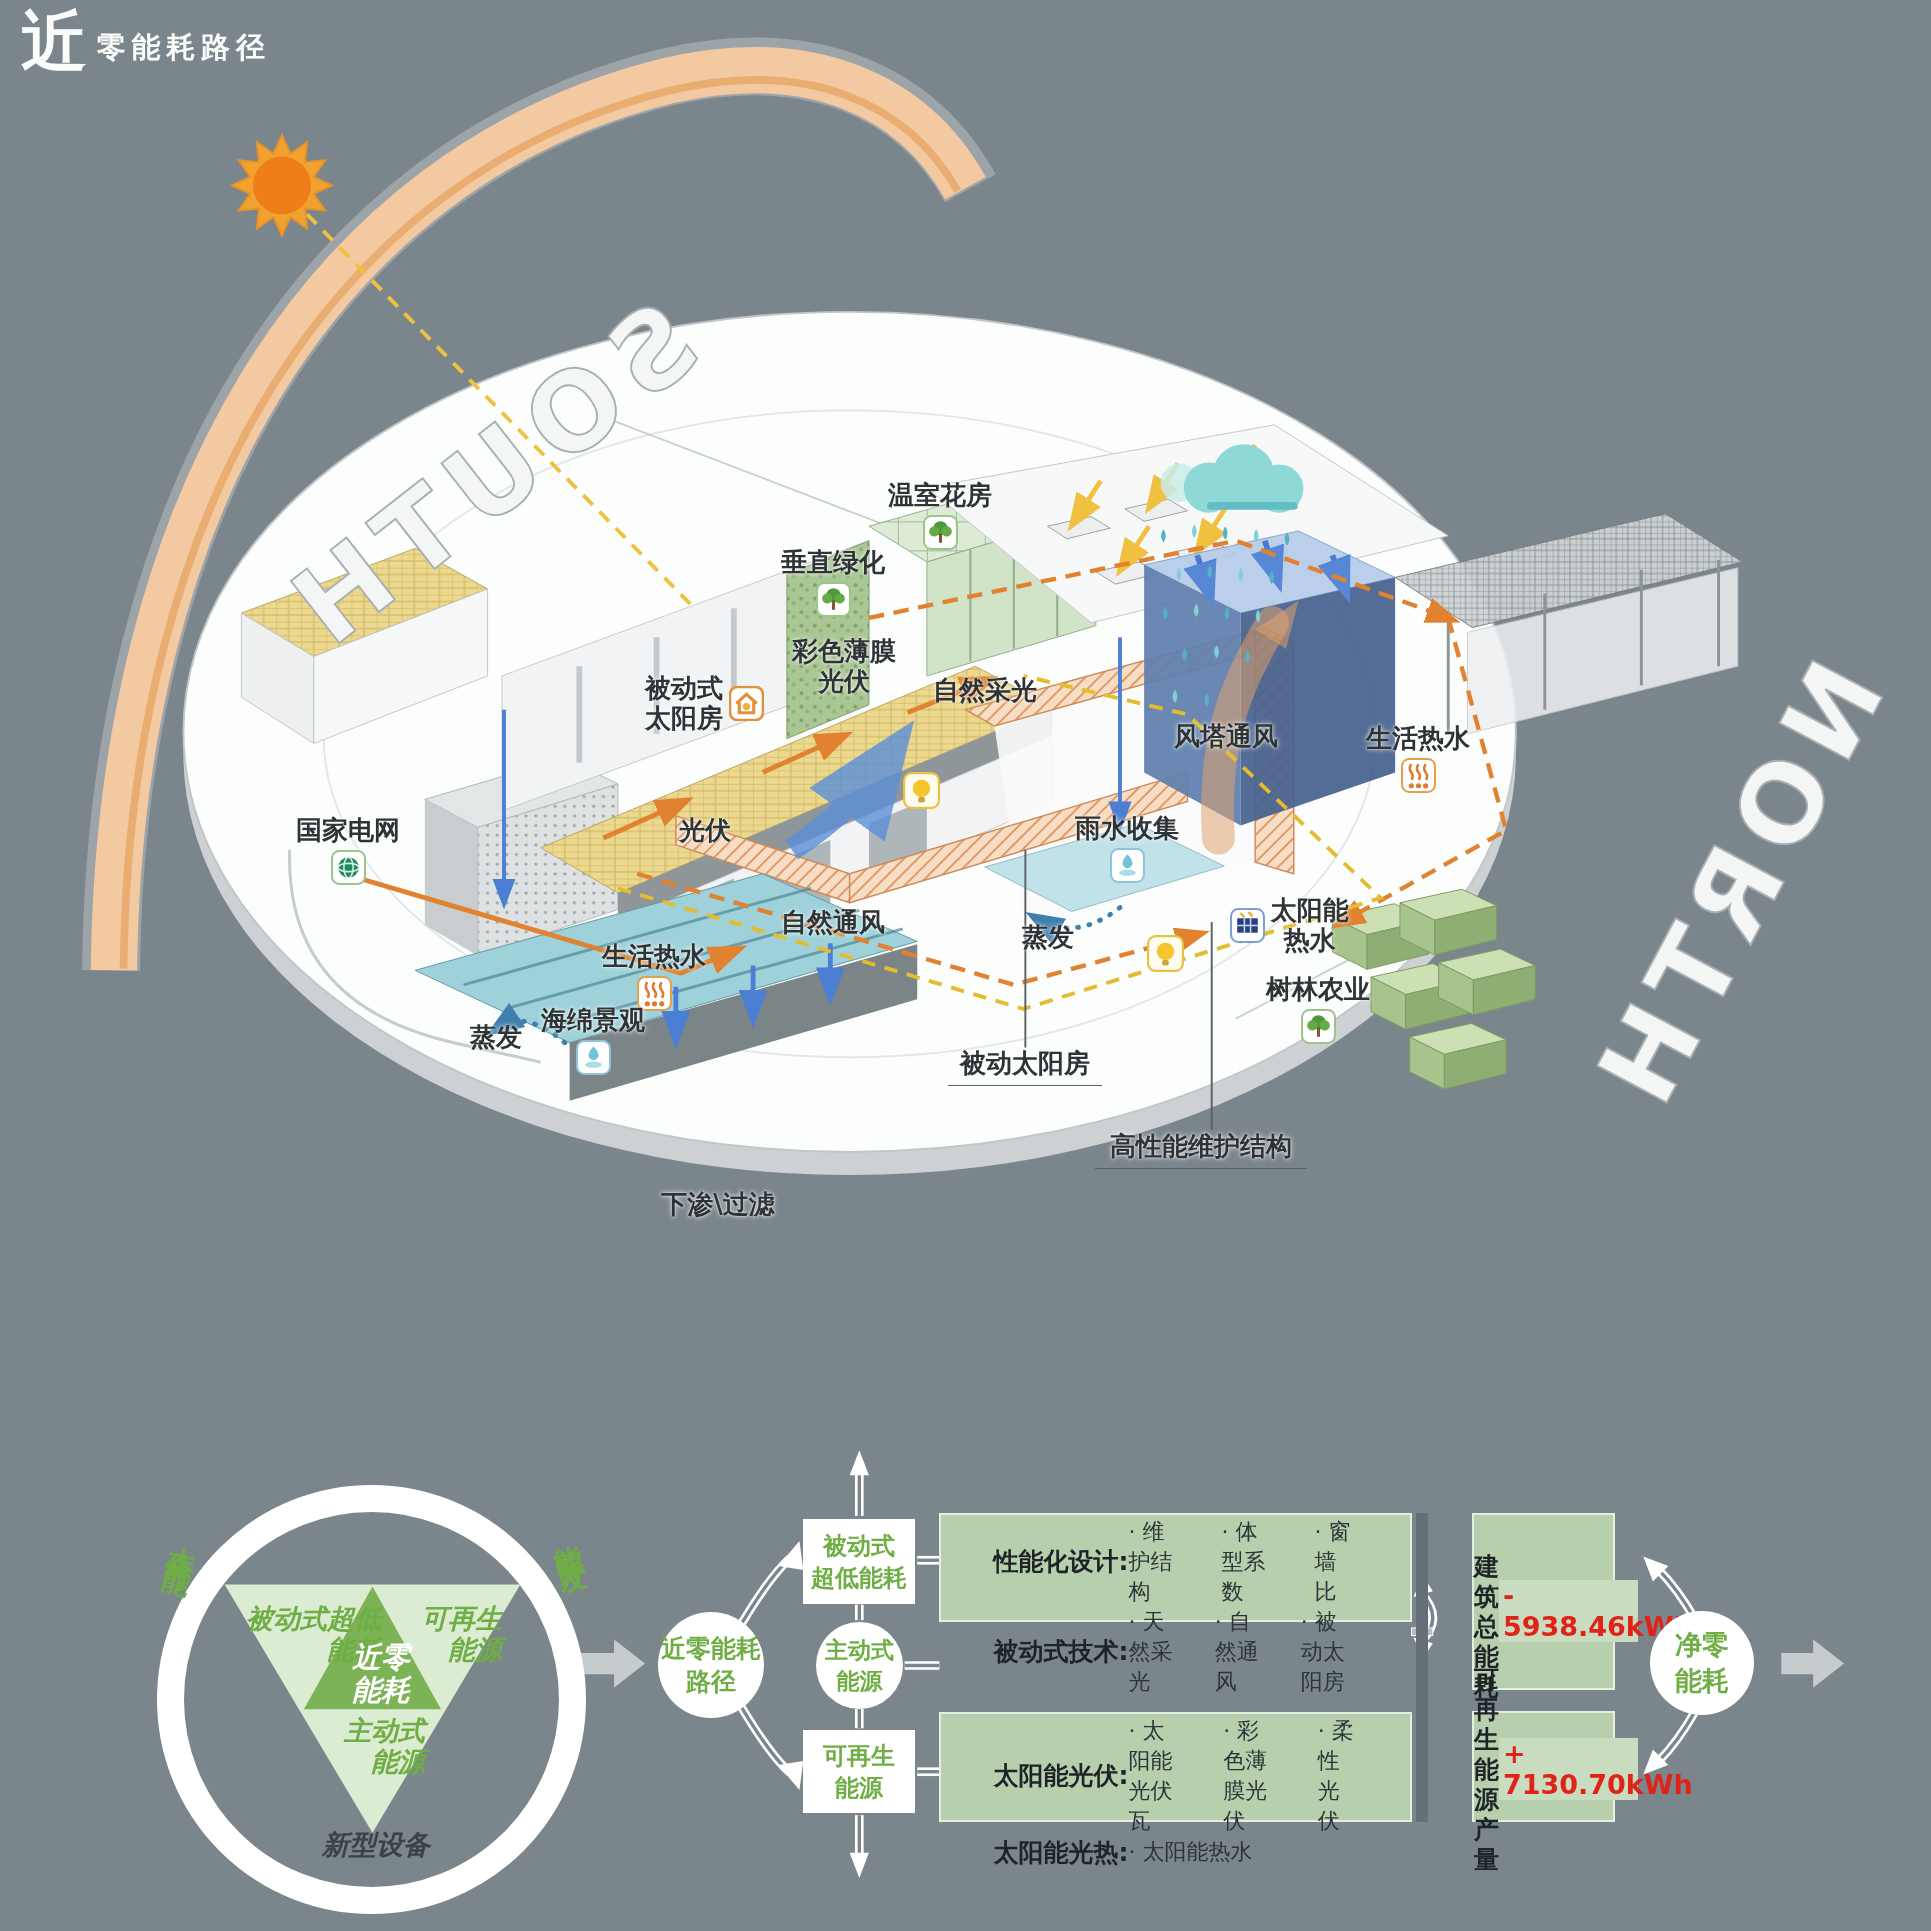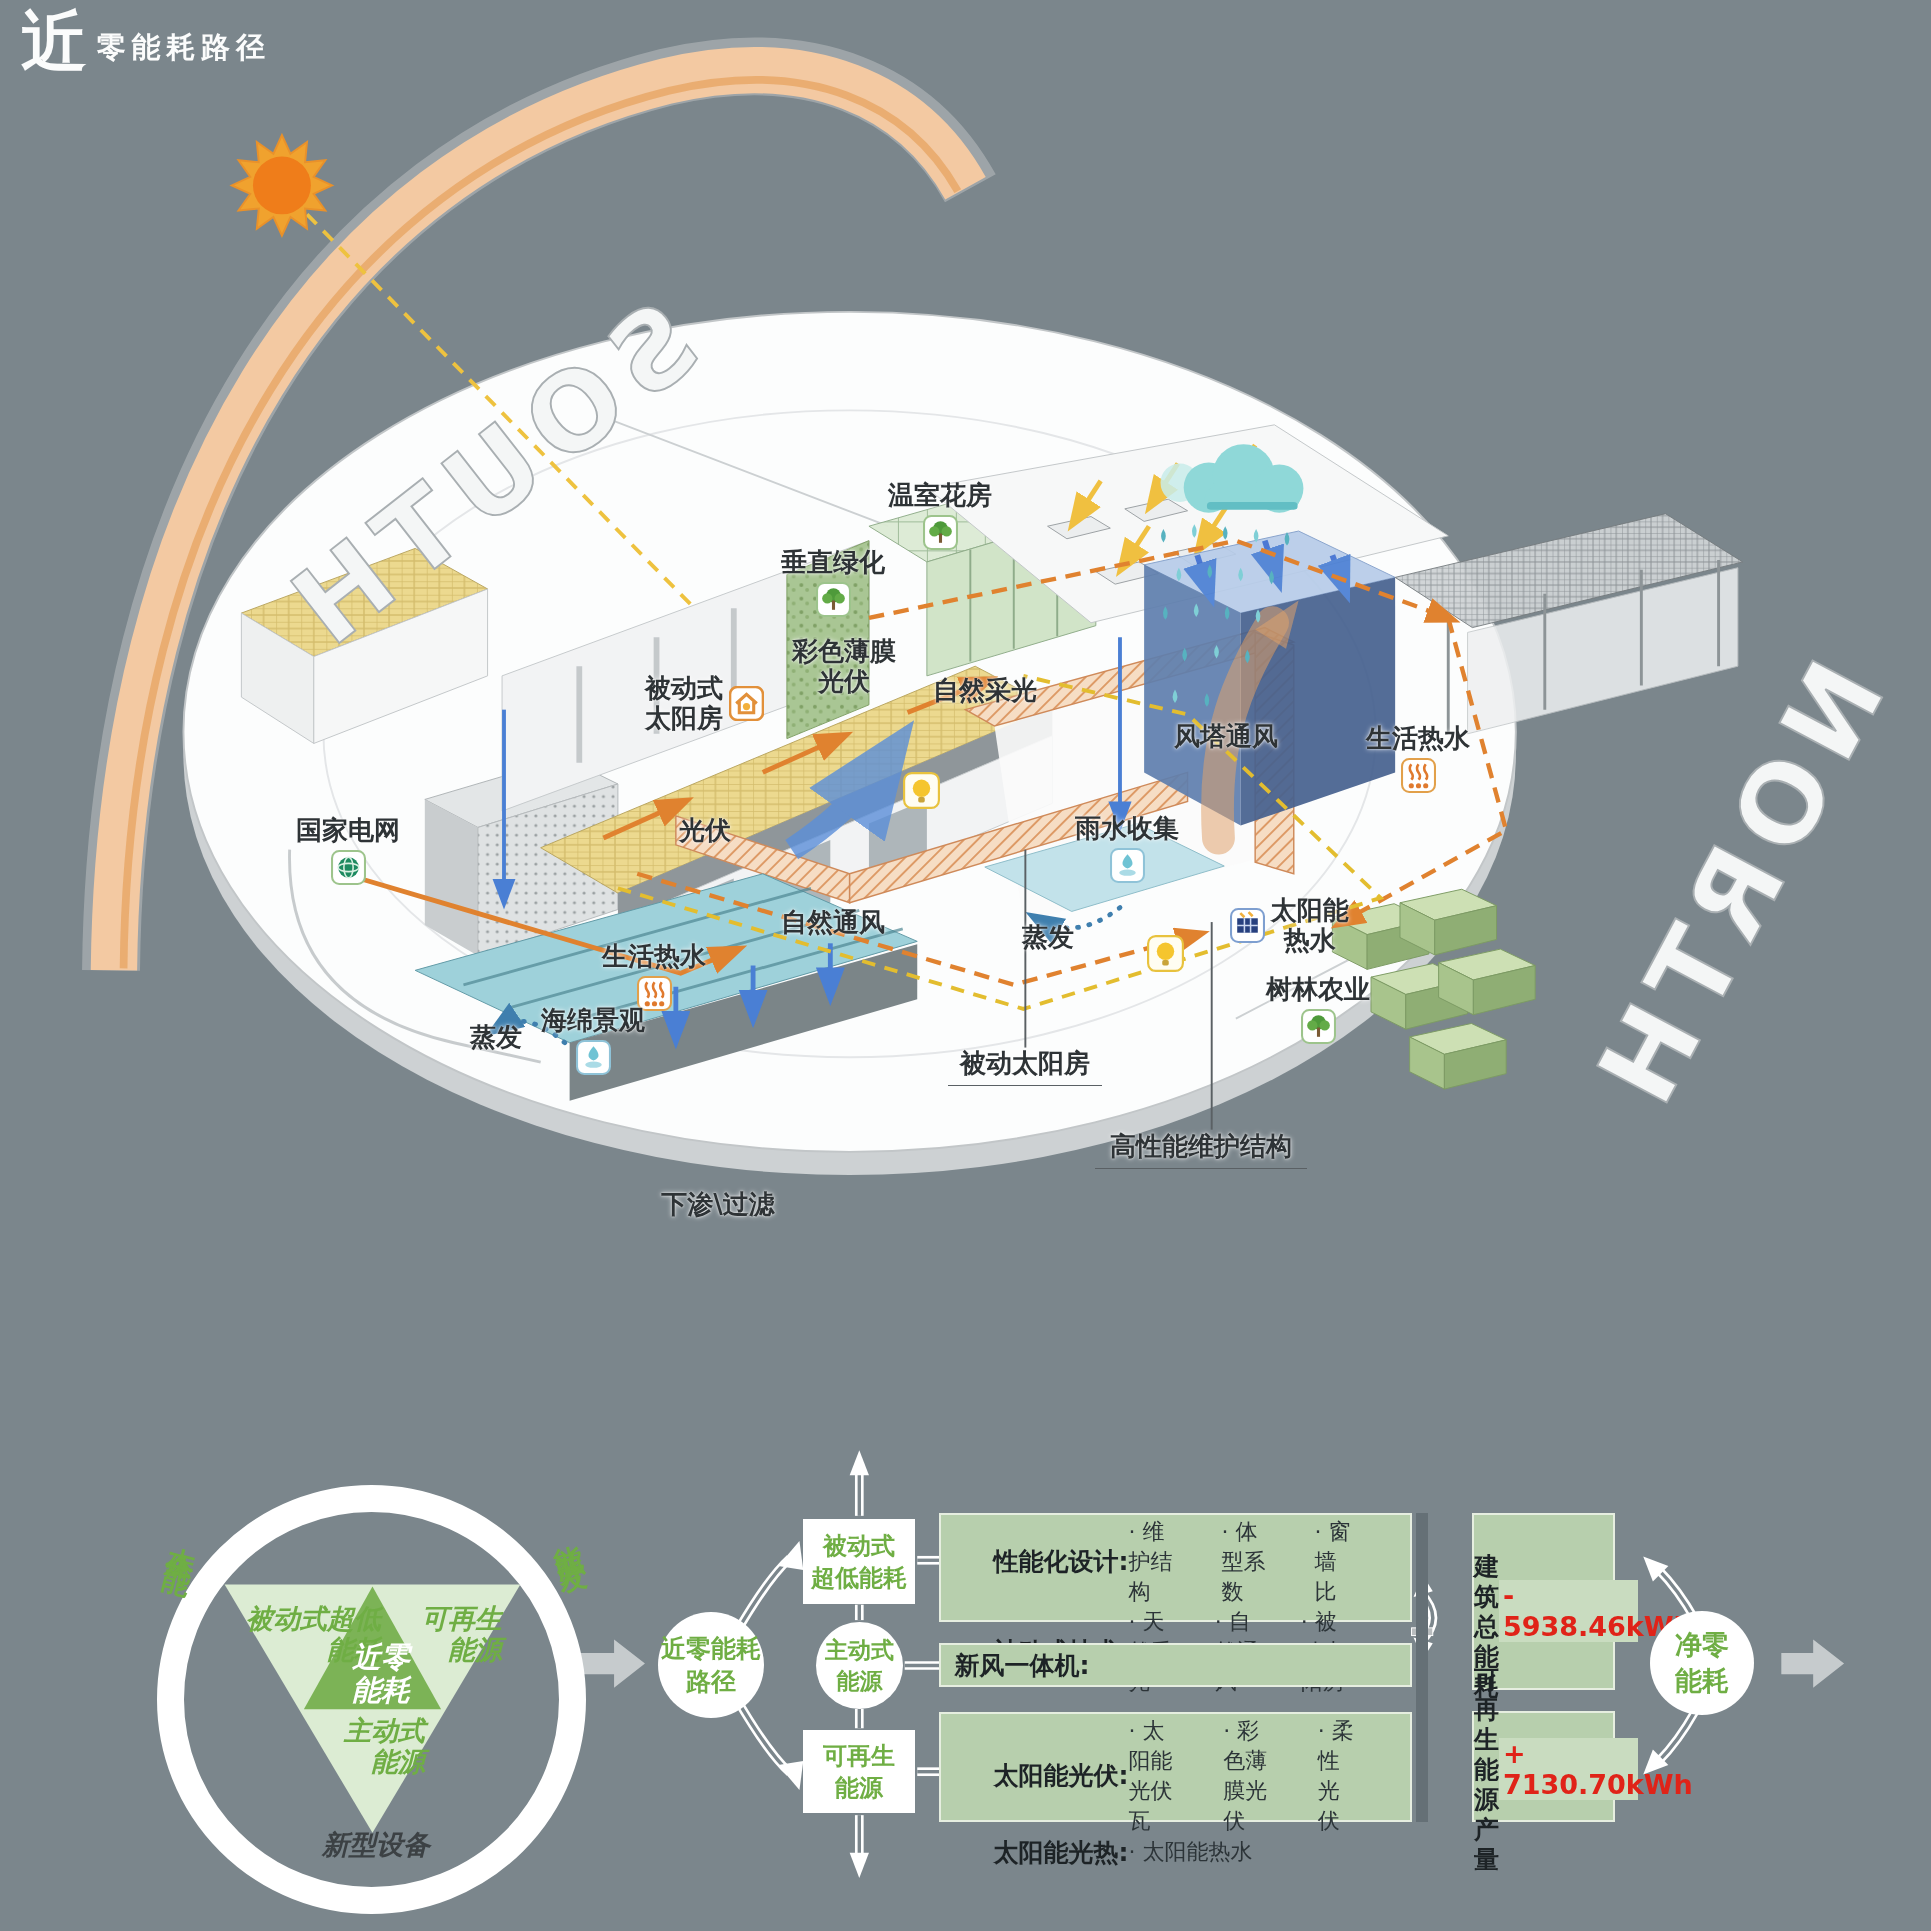--- a/index.html
+++ b/index.html
@@ -521,25 +521,20 @@
       <span class="pitem">· 窗墙比</span>
     </div>
     <div class="prow">
       <span class="plab">被动式技术:</span>
       <span class="pitem">· 天然采光</span>
       <span class="pitem">· 自然通风</span>
       <span class="pitem">· 被动太阳房</span>
     </div>
   </div>
 
-  <div class="panel" style="left:939px;top:1643px;width:473px;height:44px">
-    <div class="prow">
-      <span class="plab" style="flex:0 0 auto">新风一体机:</span>
-    </div>
-  </div>
 
   <div class="panel" style="left:939px;top:1712px;width:473px;height:110px">
     <div class="prow">
       <span class="plab">太阳能光伏:</span>
       <span class="pitem">· 太阳能光伏瓦</span>
       <span class="pitem">· 彩色薄膜光伏</span>
       <span class="pitem">· 柔性光伏</span>
     </div>
     <div class="prow">
       <span class="plab">太阳能光热:</span>

